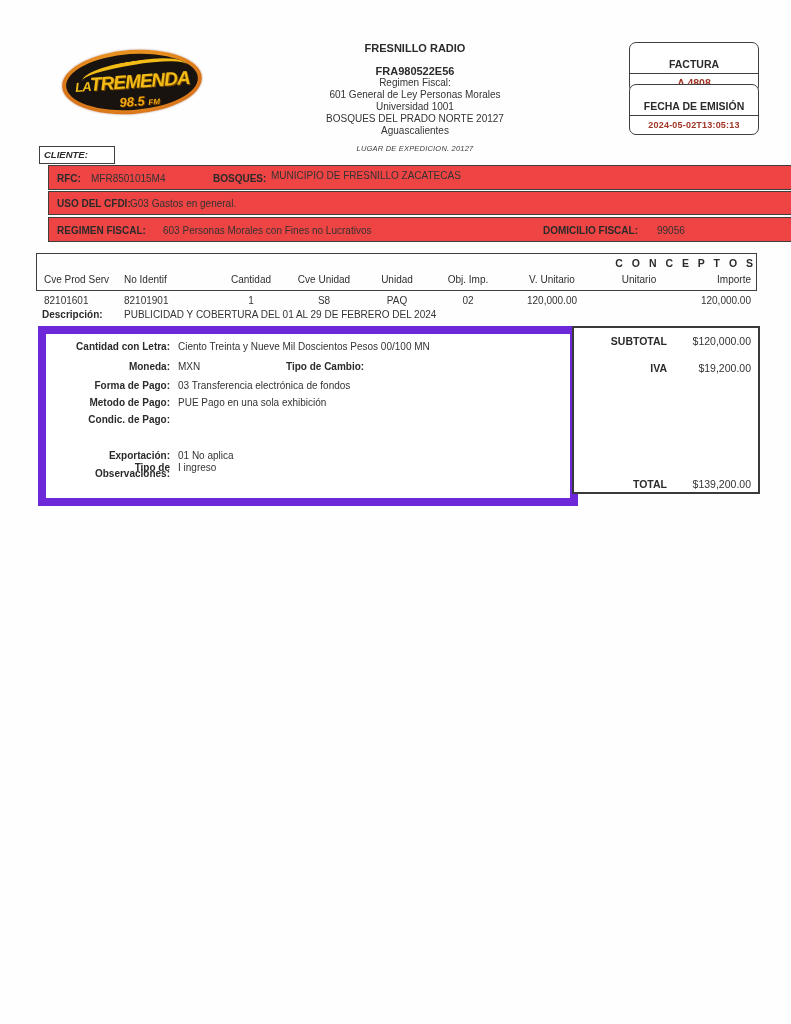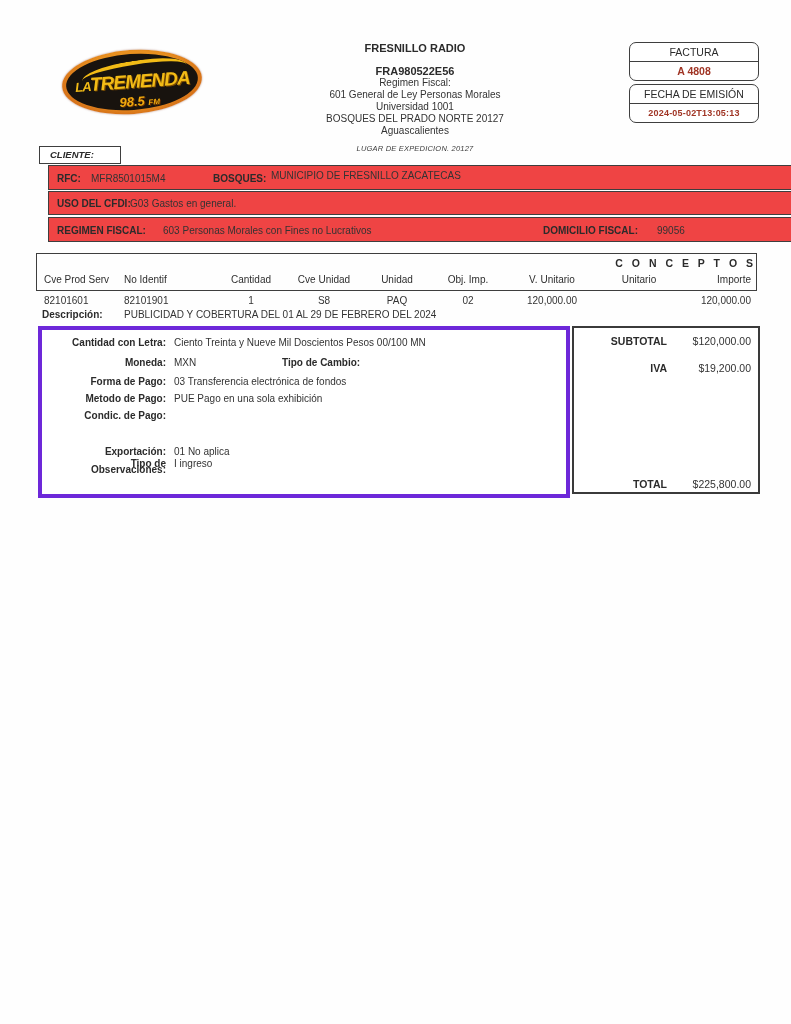--- a/index.html
+++ b/index.html
@@ -44,30 +44,31 @@
   .issuer-line { font-size:10px; line-height:12px; color:#333; }
   .lugar { left:260px; top:144px; width:310px; text-align:center;
            font-size:7.5px; font-style:italic; color:#3c3c3c; letter-spacing:.2px; }
 
   
   .round-box { left:629px; width:128px; border:1.5px solid #3f3f3f; border-radius:7px;
                background:#fff; overflow:hidden; }
   .factura-box { top:42px; }
   .fecha-box   { top:84px; }
   .round-box .box-label {
-    height:18px; line-height:18px; text-align:center; font-size:10.5px; font-weight:normal;
+    height:18px; line-height:18px; text-align:center; font-size:10.5px; font-weight:bold;
     border-bottom:1.5px solid #3f3f3f;
+    margin-top:12px;
   }
   .round-box .box-value { height:18px; line-height:19px; text-align:center;
     font-size:10.5px; font-weight:bold; color:#a03525; }
   .fecha-box .box-value { font-size:9px; letter-spacing:.2px; }
 
   
   .cliente-tab { left:39px; top:146px; width:70px; height:16px; border:1.5px solid #3e3e3e;
-    font-size:9.5px; font-weight:bold; font-style:italic; line-height:16px; padding-left:10px;
+    font-size:9.5px; font-weight:bold; font-style:italic; line-height:16px; padding-left:4px;
     background:#fff; }
   .band-row { left:48px; width:719px; border:1.5px solid #3e3e3e; background:#ef4444;padding-left:36px; }
   .rfc-row     { top:165px; height:23px; }
   .uso-row     { top:191px; height:22px; }
   .regimen-row { top:217px; height:23px; }
   .band-row .lbl { position:absolute; font-size:10px; font-weight:bold; top:50%; transform:translateY(-50%); }
   .band-row .val { position:absolute; font-size:10px; color:#333; top:50%; transform:translateY(-50%); }
   .rfc-lbl { left:8px; }   .rfc-val { left:42px; }
   .nombre-lbl { left:164px; } .nombre-val { left:222px; font-size:9px; margin-top:-3px; }
   .uso-lbl { left:8px; }   .uso-val { left:81px; }
@@ -89,21 +90,21 @@
   .cw5 { width:70px; text-align:center; }
   .cw6 { width:72px; text-align:center; }
   .cw7 { width:96px; text-align:center; }
   .cw8 { width:78px; text-align:center; }
   .cw9 { width:76px; text-align:right; padding-right:3px; box-sizing:border-box; }
   .desc-row { left:36px; top:309px; width:721px; display:flex; font-size:10px; }
   .desc-lbl { width:88px; padding-left:6px; box-sizing:border-box; font-weight:bold; }
   .desc-val { color:#333; }
 
   
-  .payment-box { left:38px; top:326px; width:524px; height:164px; border:4px solid #6d28d9; background:#fff; }
+  .payment-box { left:38px; top:326px; width:524px; height:164px; border:8px solid #6d28d9; background:#fff; }
   .p-row { position:absolute; left:0; width:100%; display:flex; font-size:10px; }
   .p-lbl { width:124px; text-align:right; font-weight:bold; flex:none; }
   .p-val { margin-left:8px; color:#333; }
   .p-lbl2 { position:absolute; left:240px; font-weight:bold; }
   .p-r1 { top:7px; }  .p-r2 { top:27px; } .p-r3 { top:46px; } .p-r4 { top:63px; }
   .p-r5 { top:80px; } .p-r6 { top:81px;margin-top:47px; } .p-r7 { top:116px; } .p-r8 { top:134px; }
 
   
   .totals-box { left:572px; top:326px; width:184px; height:164px; border:2px solid #3a3a3a; background:#fff; }
   .t-row { position:absolute; left:0; right:7px; display:flex; justify-content:flex-end; font-size:10.5px; }
@@ -240,17 +241,17 @@
     <div class="t-row t-sub">
       <span class="t-lbl">SUBTOTAL</span>
       <span class="t-val">$120,000.00</span>
     </div>
     <div class="t-row t-iva">
       <span class="t-lbl">IVA</span>
       <span class="t-val">$19,200.00</span>
     </div>
     <div class="t-row t-tot">
       <span class="t-lbl">TOTAL</span>
-      <span class="t-val">$225,800.00</span>
+      <span class="t-val">$139,200.00</span>
     </div>
   </div>
 
 </div>
 
 </body></html>

